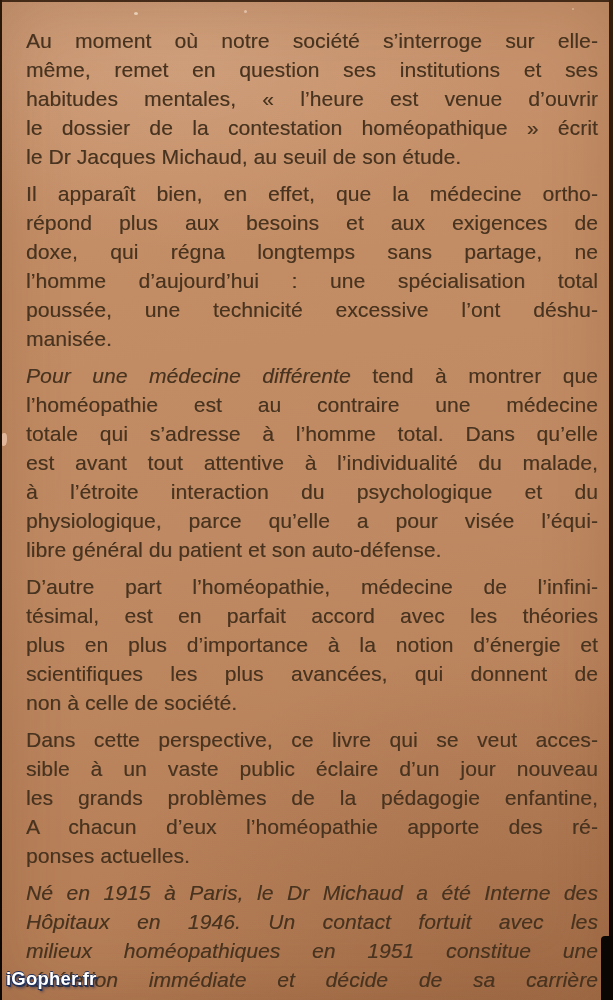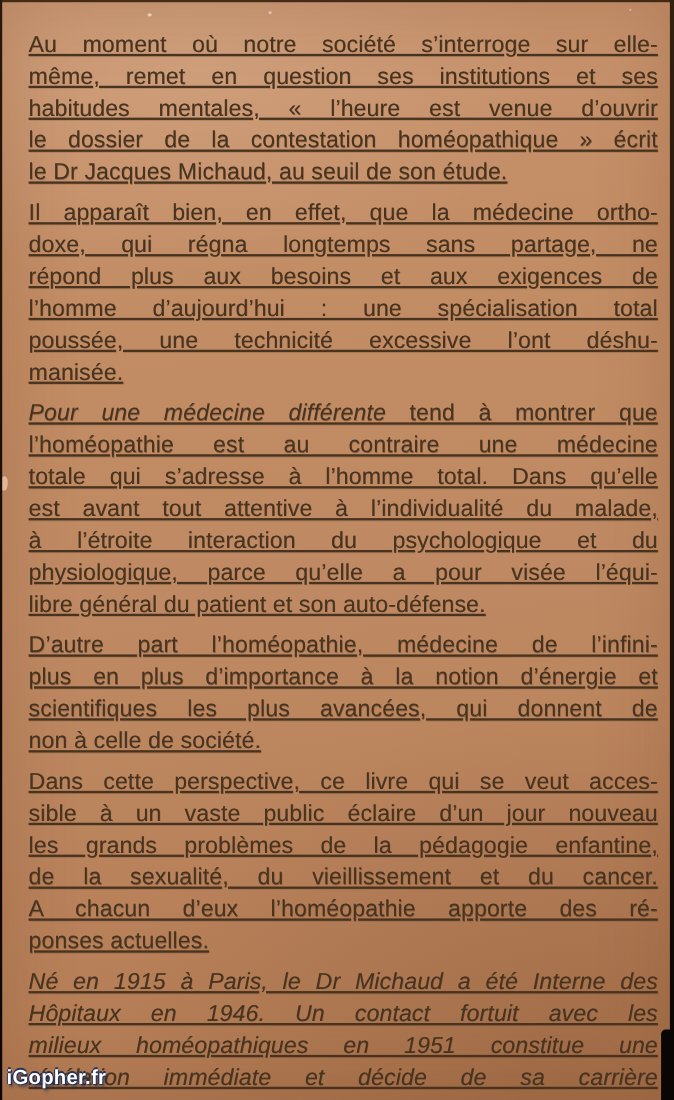--- a/index.html
+++ b/index.html
@@ -35,21 +35,20 @@
     letter-spacing: 0.1px;
     text-shadow: 0.4px 0.4px 0.6px rgba(74,52,30,0.45);
   }
   .para { margin: 0 0 8px 0; }
   .para:last-child { margin-bottom: 0; }
   .line {
     text-align: justify;
     text-align-last: justify;
     text-justify: inter-word;
     white-space: nowrap;
-    text-decoration: underline;
   }
   .line.last {
     text-align-last: left;
   }
   .italic { font-style: italic; }
   .para.bio { font-style: italic; }
 
   
   .edge-left {
     position: absolute; left: 0; top: 0; bottom: 0; width: 2px;
@@ -112,49 +111,49 @@
     <div class="para">
       <div class="line">Au moment où notre société s’interroge sur elle-</div>
       <div class="line">même, remet en question ses institutions et ses</div>
       <div class="line">habitudes mentales, « l’heure est venue d’ouvrir</div>
       <div class="line">le dossier de la contestation homéopathique » écrit</div>
       <div class="line last">le Dr Jacques Michaud, au seuil de son étude.</div>
     </div>
 
     <div class="para">
       <div class="line">Il apparaît bien, en effet, que la médecine ortho-</div>
+      <div class="line">répond plus aux besoins et aux exigences de</div>
       <div class="line">doxe, qui régna longtemps sans partage, ne</div>
-      <div class="line">répond plus aux besoins et aux exigences de</div>
       <div class="line">l’homme d’aujourd’hui : une spécialisation total</div>
       <div class="line">poussée, une technicité excessive l’ont déshu-</div>
       <div class="line last">manisée.</div>
     </div>
 
     <div class="para">
       <div class="line"><span class="italic">Pour une médecine différente</span> <span>tend à montrer que</span></div>
       <div class="line">l’homéopathie est au contraire une médecine</div>
       <div class="line">totale qui s’adresse à l’homme total. Dans qu’elle</div>
       <div class="line">est avant tout attentive à l’individualité du malade,</div>
       <div class="line">à l’étroite interaction du psychologique et du</div>
       <div class="line">physiologique, parce qu’elle a pour visée l’équi-</div>
       <div class="line last">libre général du patient et son auto-défense.</div>
     </div>
 
     <div class="para">
       <div class="line">D’autre part l’homéopathie, médecine de l’infini-</div>
+      <div class="line">tésimal, est en parfait accord avec les théories</div>
       <div class="line">plus en plus d’importance à la notion d’énergie et</div>
       <div class="line">scientifiques les plus avancées, qui donnent de</div>
       <div class="line last">non à celle de société.</div>
     </div>
 
     <div class="para">
       <div class="line">Dans cette perspective, ce livre qui se veut acces-</div>
       <div class="line">sible à un vaste public éclaire d’un jour nouveau</div>
       <div class="line">les grands problèmes de la pédagogie enfantine,</div>
-      <div class="line">de la sexualité, du vieillissement et du cancer.</div>
       <div class="line">A chacun d’eux l’homéopathie apporte des ré-</div>
       <div class="line last">ponses actuelles.</div>
     </div>
 
     <div class="para bio">
       <div class="line">Né en 1915 à Paris, le Dr Michaud a été Interne des</div>
       <div class="line">Hôpitaux en 1946. Un contact fortuit avec les</div>
       <div class="line">milieux homéopathiques en 1951 constitue une</div>
       <div class="line">révélation immédiate et décide de sa carrière</div>
     </div>

